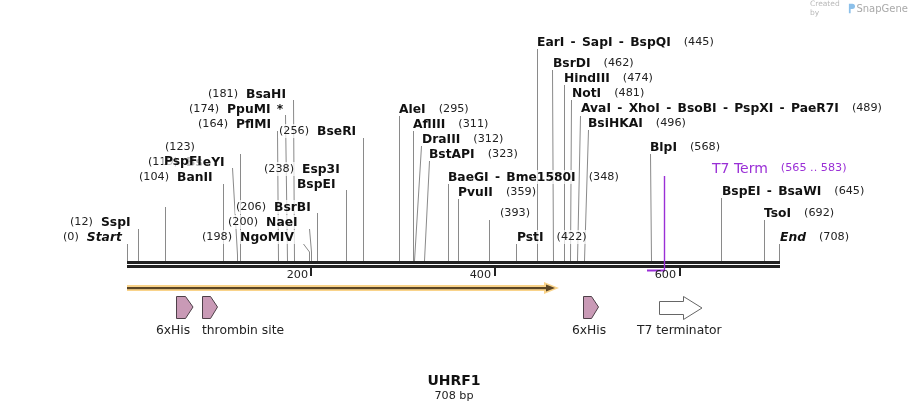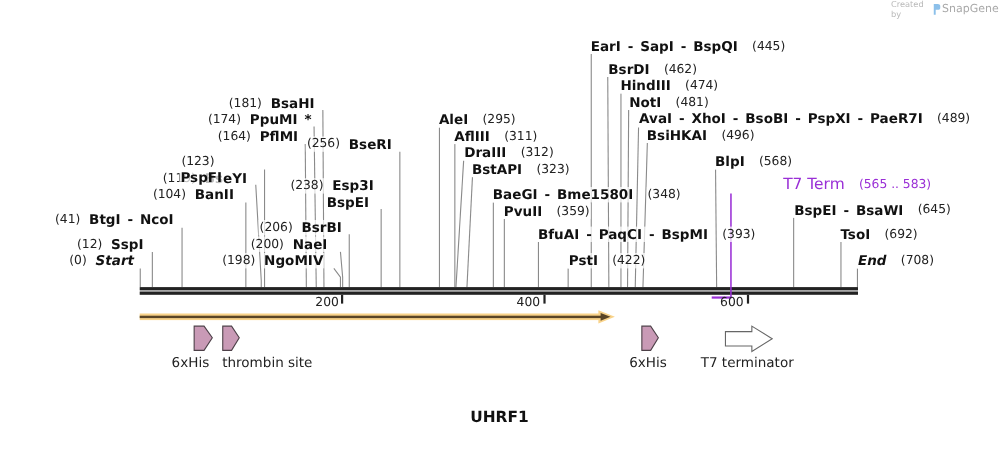--- a/index.html
+++ b/index.html
@@ -101,24 +101,20 @@
   </div>
 
   <div class="site left" style="left:62px;top:230px;">
     <span class="pos">(0)</span>
     <span class="nm it">Start</span>
   </div>
   <div class="site left" style="left:69px;top:215px;">
     <span class="pos">(12)</span>
     <span class="nm">SspI</span>
   </div>
-  <div class="site left" style="left:49px;top:193px;">
-    <span class="pos">(41)</span>
-    <span class="nm">BtgI - NcoI</span>
-  </div>
   <div class="site left" style="left:138px;top:170px;">
     <span class="pos">(104)</span>
     <span class="nm">BanII</span>
   </div>
   <div class="site left" style="left:147px;top:155px;">
     <span class="pos">(119)</span>
     <span class="nm">BseYI</span>
   </div>
   <div class="site left" style="left:157px;top:140px;flex-direction:column;">
     <span class="pos">(123)</span>
@@ -176,21 +172,20 @@
   </div>
   <div class="site right" style="left:447px;top:170px;">
     <span class="nm">BaeGI - Bme1580I</span>
     <span class="pos">(348)</span>
   </div>
   <div class="site right" style="left:457px;top:185px;">
     <span class="nm">PvuII</span>
     <span class="pos">(359)</span>
   </div>
   <div class="site right" style="left:488px;top:206px;">
-    <span class="nm">BfuAI - PaqCI - BspMI</span>
     <span class="pos">(393)</span>
   </div>
   <div class="site right" style="left:516px;top:230px;">
     <span class="nm">PstI</span>
     <span class="pos">(422)</span>
   </div>
   <div class="site right" style="left:536px;top:35px;">
     <span class="nm">EarI - SapI - BspQI</span>
     <span class="pos">(445)</span>
   </div>
@@ -238,13 +233,14 @@
   <span class="tick-label" style="left:278px;top:268px;">200</span>
   <span class="tick-label" style="left:461px;top:268px;">400</span>
   <span class="tick-label" style="left:646px;top:268px;">600</span>
 
   <span class="feat-label" style="left:156px;top:322px;">6xHis</span>
   <span class="feat-label" style="left:202px;top:322px;">thrombin site</span>
   <span class="feat-label" style="left:572px;top:322px;">6xHis</span>
   <span class="feat-label" style="left:637px;top:322px;">T7 terminator</span>
 
   <div id="seq-name" class="title">UHRF1</div>
+  <div id="seq-len" class="title">708 bp</div>
 </div>
 
 </body></html>

